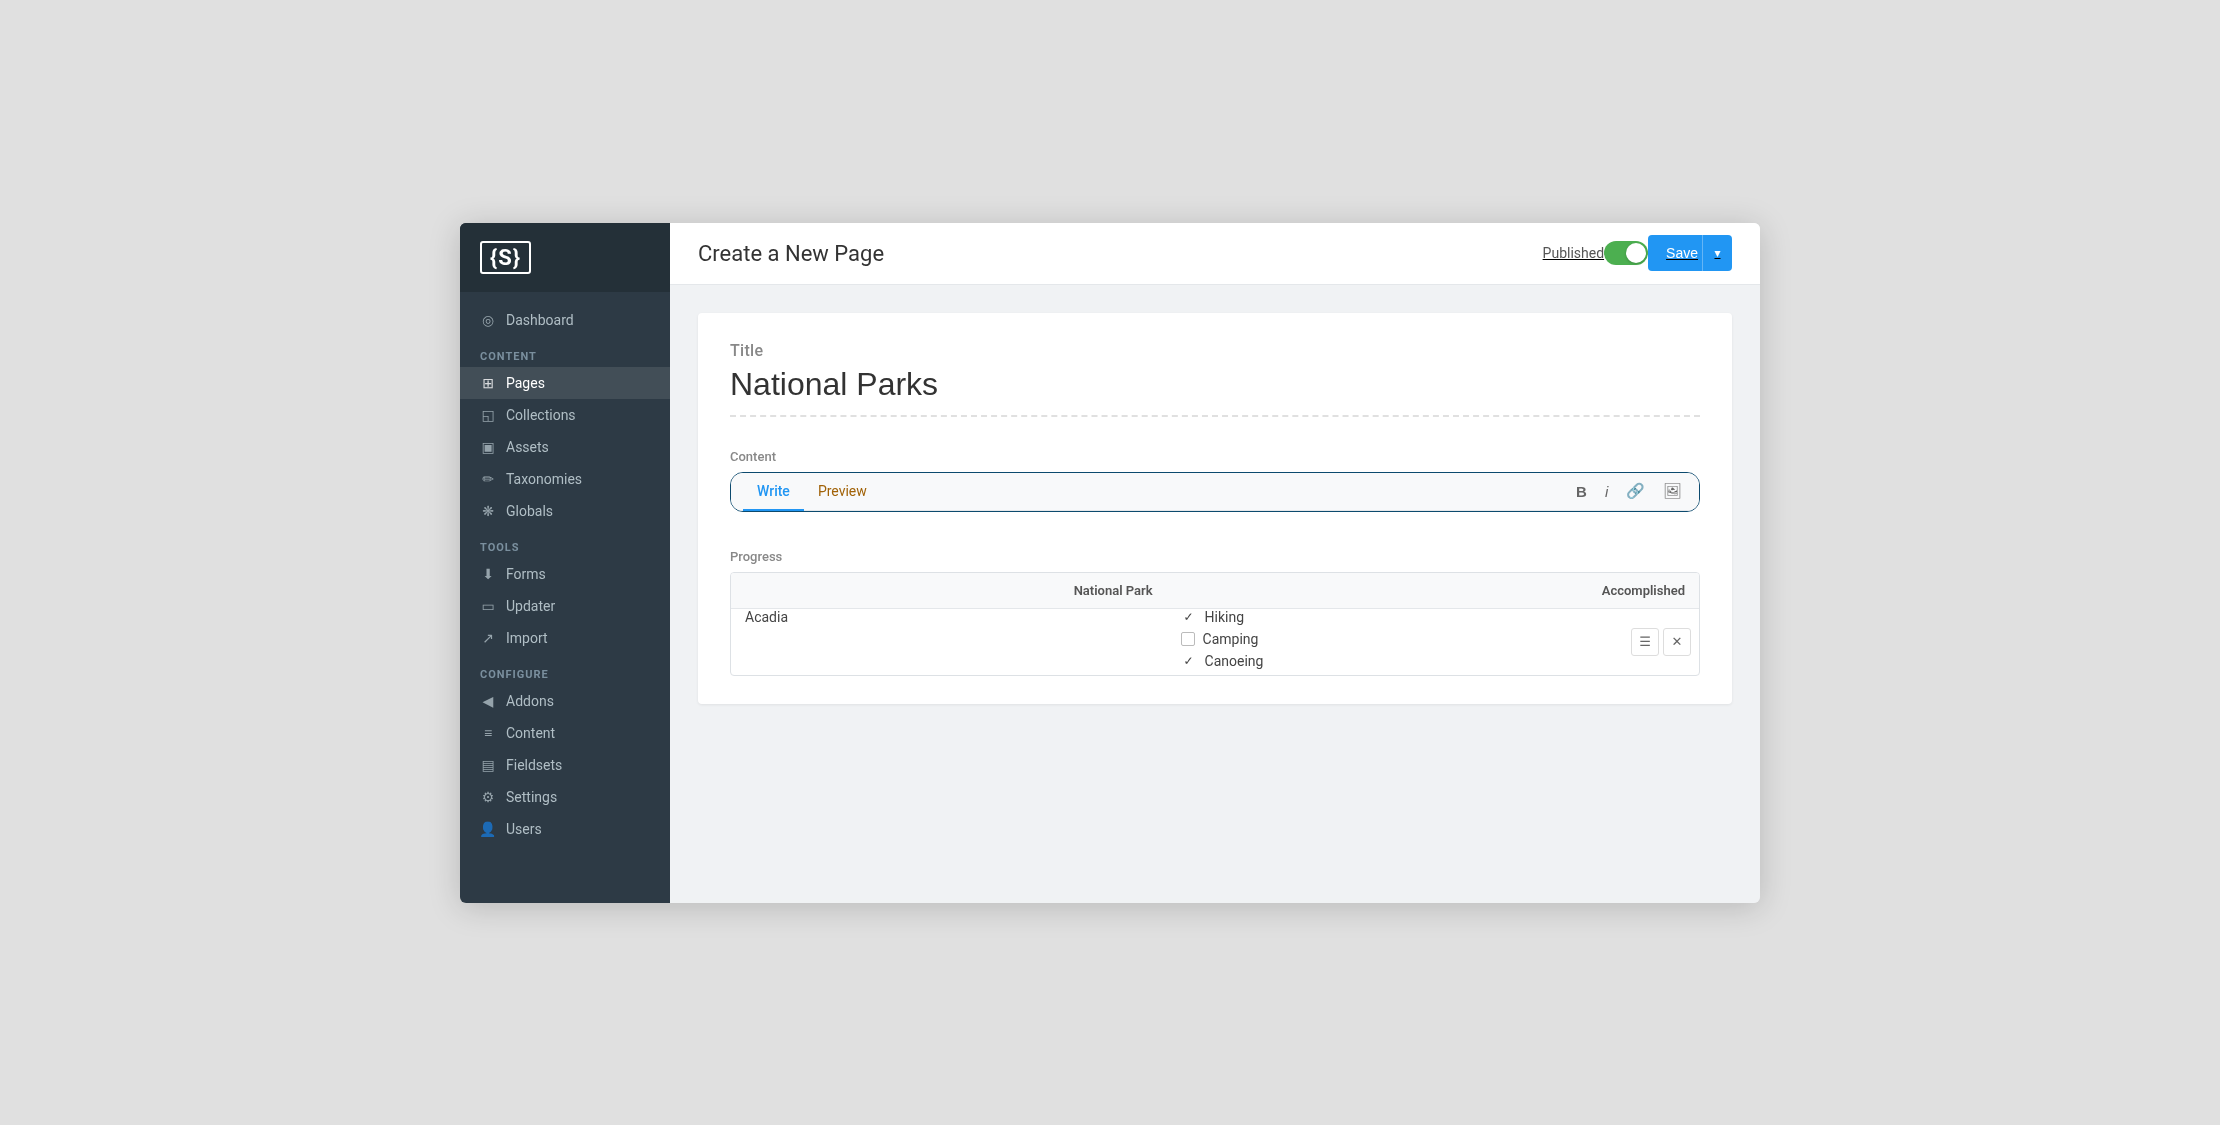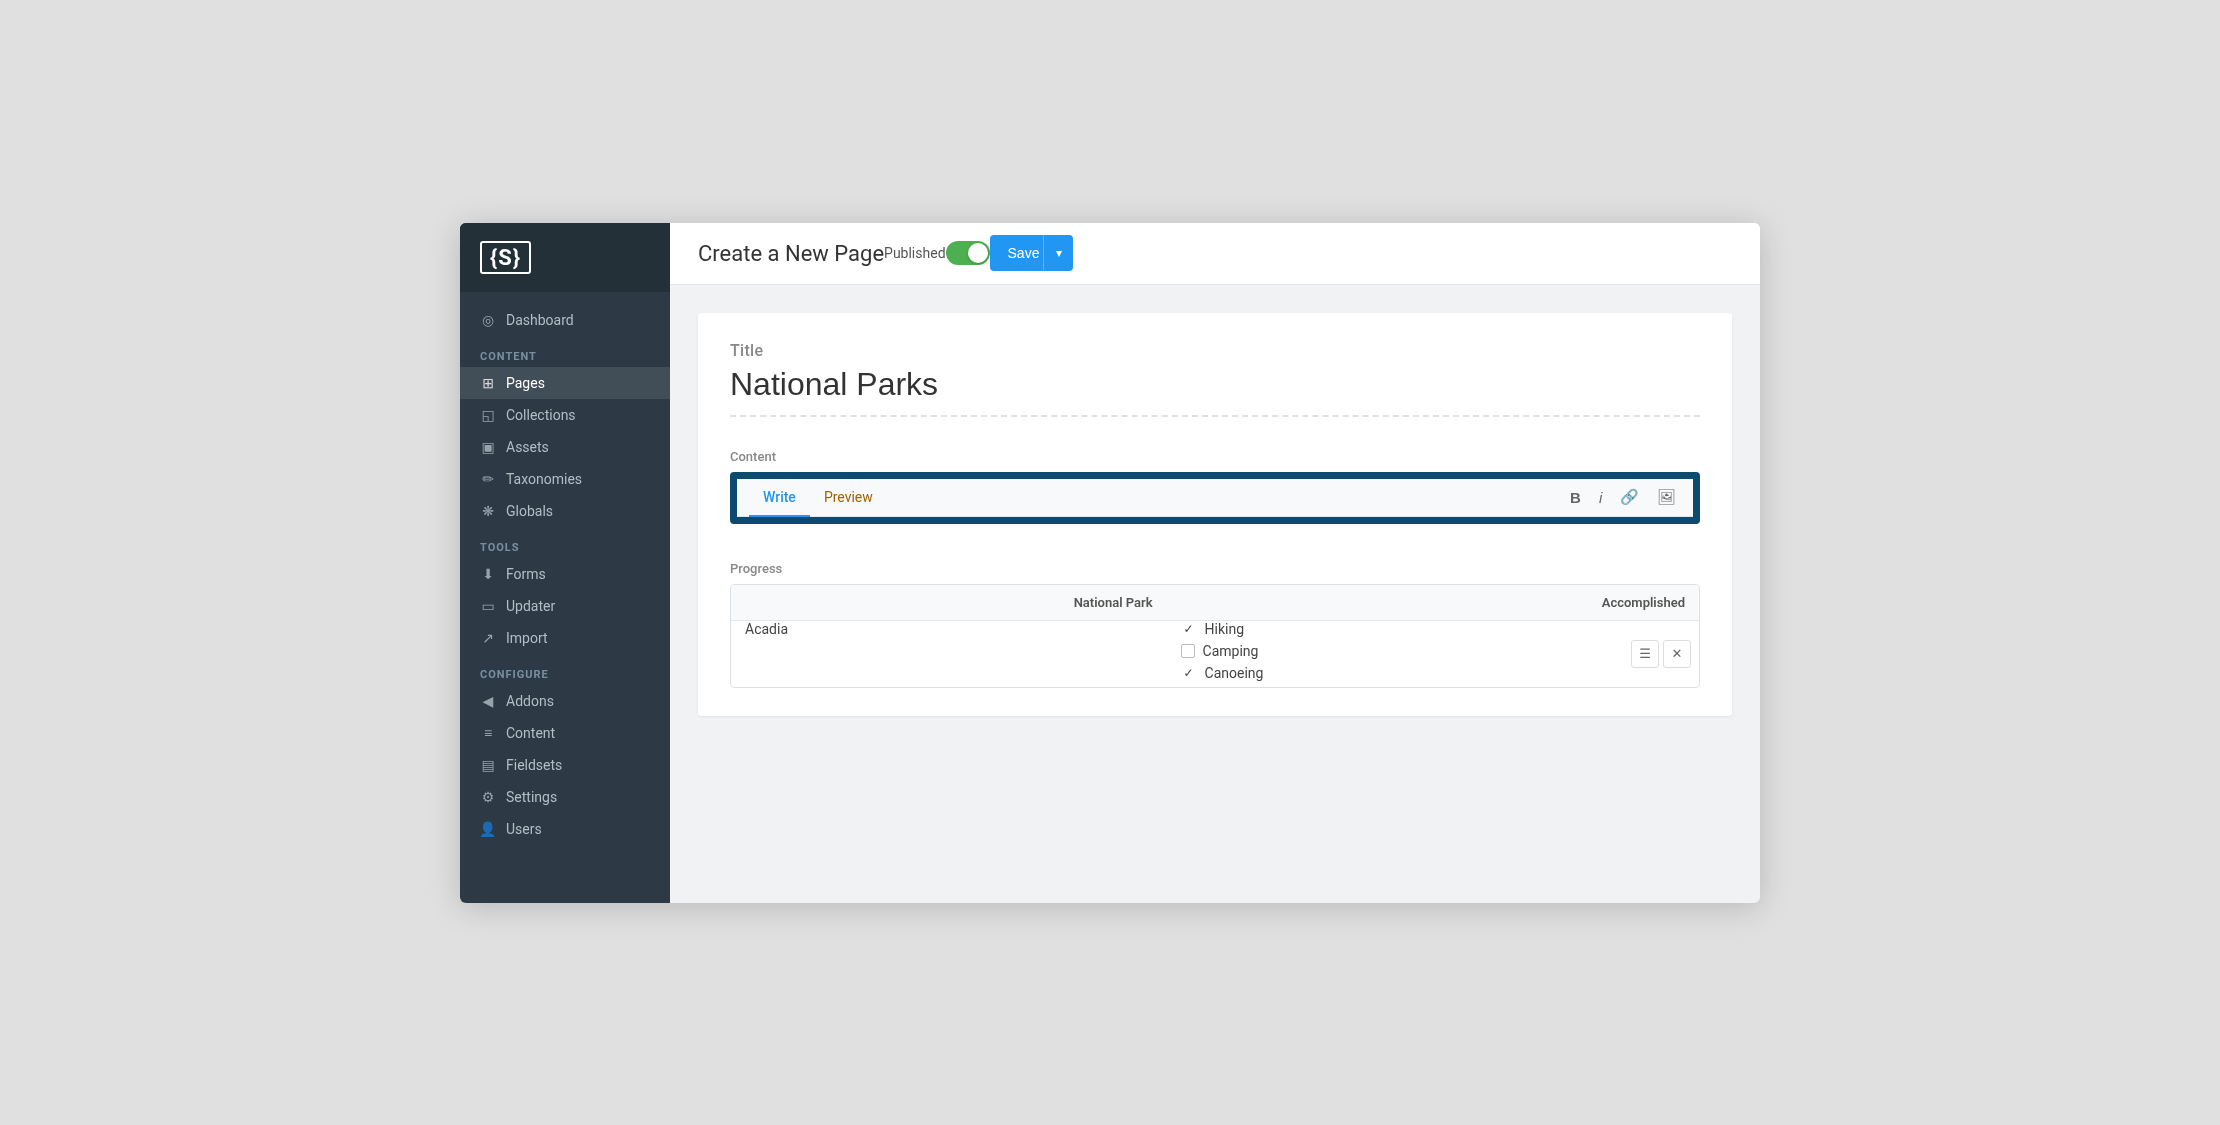--- a/index.html
+++ b/index.html
@@ -83,33 +83,35 @@
       flex: 1;
       background: #f0f2f4;
       display: flex;
       flex-direction: column;
     }
     .topbar {
       background: #fff;
       border-bottom: 1px solid #e4e7ea;
       display: flex;
       align-items: center;
+      justify-content: space-between;
       padding: 0 28px;
       height: 62px;
       flex-shrink: 0;
     }
     .topbar-title {
       font-size: 22px;
       color: #333;
       font-weight: 400;
     }
     .topbar-actions {
       display: flex;
       align-items: center;
       gap: 0;
+      text-decoration: underline;
     }
     .topbar-published-label {
       font-size: 14px;
       color: #555;
     }
     .toggle {
       width: 44px;
       height: 24px;
       background: #4caf50;
       border-radius: 12px;
@@ -185,22 +187,22 @@
     .content-section {
       margin-top: 8px;
     }
     .content-label {
       font-size: 13px;
       color: #888;
       font-weight: 500;
       margin-bottom: 8px;
     }
     .editor-wrapper {
-      border: 7px solid #0c4a6e;
-      border-radius: 4px;
+      border: 1px solid #0c4a6e;
+      border-radius: 13px;
       overflow: hidden;
     }
     .editor-tabs {
       display: flex;
       align-items: center;
       border-bottom: 1px solid #e4e7ea;
       background: #f8f9fa;
       justify-content: space-between;
       padding: 0 12px;
     }

